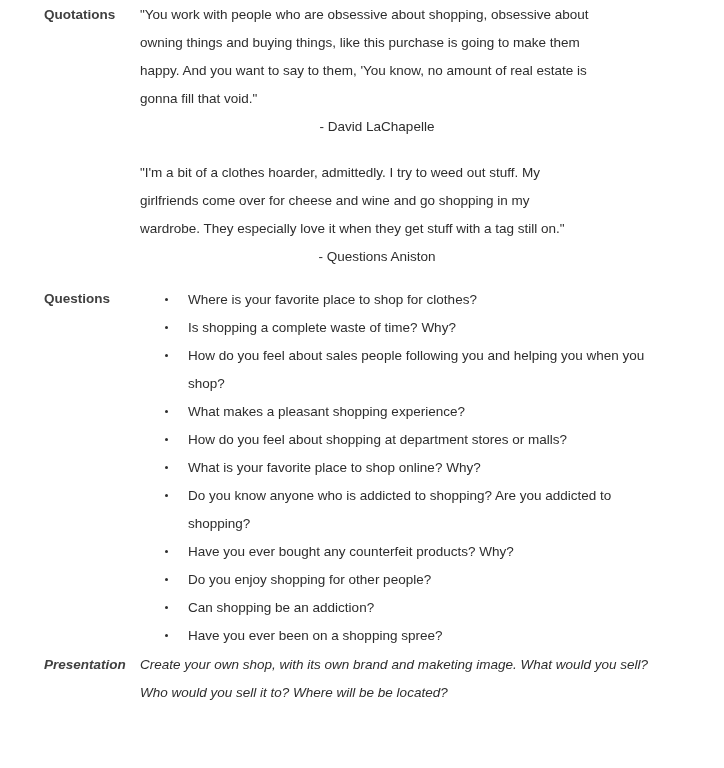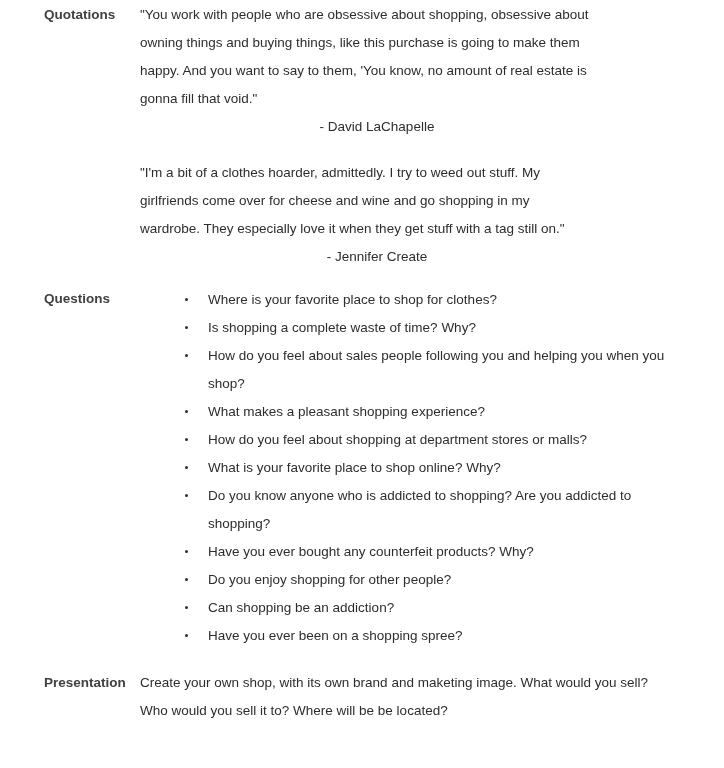--- a/index.html
+++ b/index.html
@@ -36,42 +36,41 @@
     margin-top: 18px;
   }
   .line {
     white-space: nowrap;
   }
   .quote-attribution {
     text-align: center;
   }
   .questions-section {
     margin-top: 14px;
-    gap: 20px;
   }
   ul.questions-list {
     list-style: none;
     margin: 1px;
     padding: 0;
   }
   li.question-item {
     position: relative;
     padding-left: 47px;
   }
   .bullet-dot {
     position: absolute;
     left: 24px;
     top: 12px;
     width: 3px;
     height: 3px;
     border-radius: 50%;
     background: #2d2d2d;
   }
   .presentation-section {
-    margin-top: 18px;
+    font-style: italic;
   }
 </style>
 </head>
 <body>
 
 <div class="page">
 
   <div class="row">
     <div class="row-label">Quotations</div>
     <div class="quotes-content">
@@ -85,21 +84,21 @@
           </div>
           <div class="quote-attribution">- David LaChapelle</div>
         </div>
 
         <div class="quote-block">
           <div>
             <div class="line">"I'm a bit of a clothes hoarder, admittedly. I try to weed out stuff. My</div>
             <div class="line">girlfriends come over for cheese and wine and go shopping in my</div>
             <div class="line">wardrobe. They especially love it when they get stuff with a tag still on."</div>
           </div>
-          <div class="quote-attribution">- Jennifer Create</div>
+          <div class="quote-attribution">- Questions Aniston</div>
         </div>
       </div>
   </div>
 
   <div class="row questions-section">
     <div class="row-label">Questions</div>
     <ul class="questions-list">
 
         <li class="question-item">
           <span class="bullet-dot"></span>

